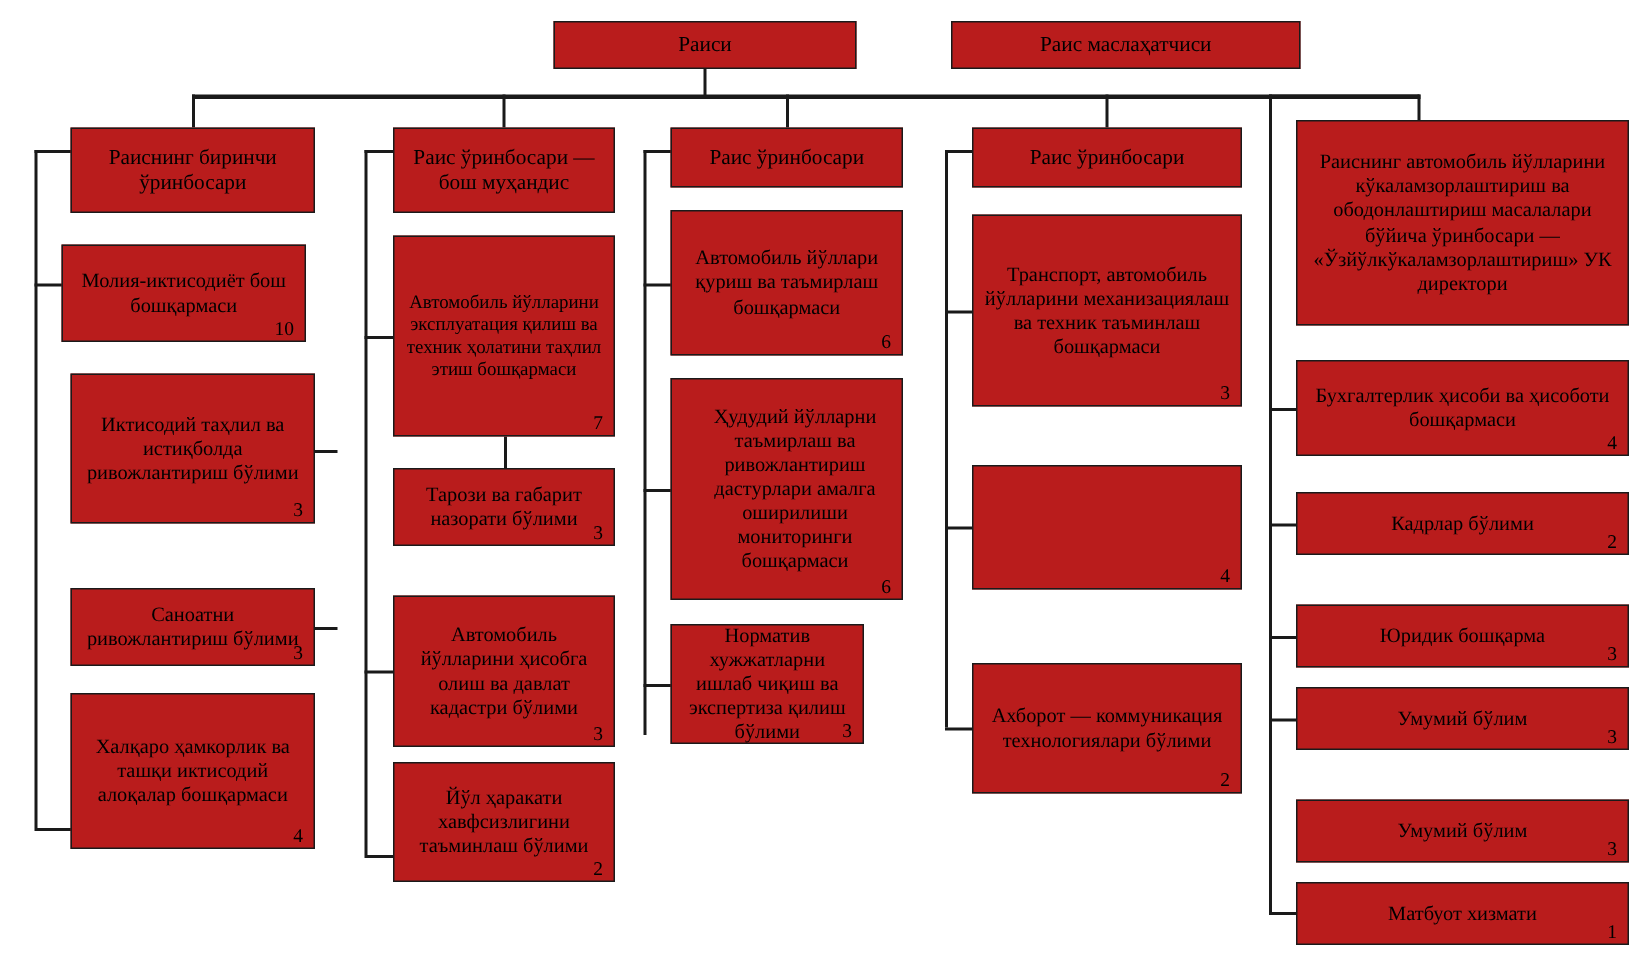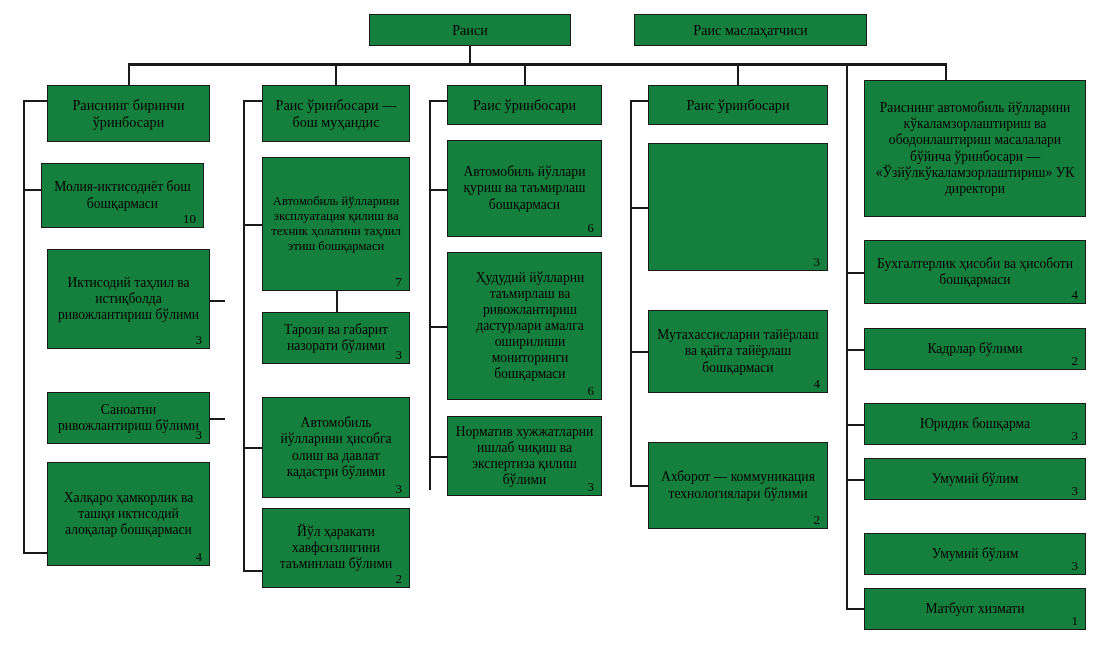--- a/index.html
+++ b/index.html
@@ -1,18 +1,18 @@
 <!DOCTYPE html>
 <html><head>
 <meta charset="utf-8">
 <style>
   html,body{margin:0;padding:0;background:#fff;}
   body{font-family:"Liberation Serif","DejaVu Serif",serif;color:#000;}
   #chart{position:relative;width:1093px;height:649px;overflow:hidden;background:#fff;}
-  .box{position:absolute;box-sizing:border-box;border:1.5px solid #1a1a1a;background:#15803d;
+  .box{position:absolute;box-sizing:border-box;border:1.5px solid #1a1a1a;background:#b91c1c;
        display:flex;flex-direction:column;justify-content:center;align-items:center;
        text-align:center;line-height:1.18;padding:3px 6px 3px 6px;z-index:3;}
   .box .txt{display:block;width:100%;}
   .box .cnt{position:absolute;right:7px;bottom:2px;font-size:13px;line-height:1;}
   .ln{position:absolute;background:#1a1a1a;z-index:1;}
   .ln.h{height:1.5px;}
   .ln.v{width:1.5px;}
   .ln.bus{height:2.5px;}
   .ln.spine{width:2px;}
   .t14{font-size:14.2px;}
@@ -112,39 +112,39 @@
     <span class="cnt">6</span>
   </div>
   <div class="ln h" style="left:429px;top:189px;width:20px;"></div>
 
   <div class="box t135" style="left:447px;top:252px;width:155px;height:148px;padding-left:17px;">
     <span class="txt">Ҳудудий йўлларни таъмирлаш ва ривожлантириш дастурлари амалга оширилиши мониторинги бошқармаси</span>
     <span class="cnt">6</span>
   </div>
   <div class="ln h" style="left:429px;top:326px;width:20px;"></div>
 
-  <div class="box t135" style="left:447px;top:416px;width:155px;height:80px;">
+  <div class="box t135" style="left:447px;top:416px;width:129px;height:80px;">
     <span class="txt">Норматив хужжатларни ишлаб чиқиш ва экспертиза қилиш бўлими</span>
     <span class="cnt">3</span>
   </div>
   <div class="ln h" style="left:429px;top:456px;width:20px;"></div>
 
   <div class="box t14" style="left:648px;top:85px;width:180px;height:40px;">
     <span class="txt">Раис ўринбосари</span>
   </div>
   <div class="ln spine" style="left:630px;top:100px;height:385px;"></div>
   <div class="ln h" style="left:630px;top:100px;width:20px;"></div>
 
   <div class="box t135" style="left:648px;top:143px;width:180px;height:128px;">
+    <span class="txt">Транспорт, автомобиль йўлларини механизациялаш ва техник таъминлаш бошқармаси</span>
     <span class="cnt">3</span>
   </div>
   <div class="ln h" style="left:630px;top:207px;width:20px;"></div>
 
   <div class="box t135" style="left:648px;top:310px;width:180px;height:83px;">
-    <span class="txt">Мутахассисларни тайёрлаш ва қайта тайёрлаш бошқармаси</span>
     <span class="cnt">4</span>
   </div>
   <div class="ln h" style="left:630px;top:351px;width:20px;"></div>
 
   <div class="box t135" style="left:648px;top:442px;width:180px;height:87px;">
     <span class="txt">Ахборот — коммуникация технологиялари бўлими</span>
     <span class="cnt">2</span>
   </div>
   <div class="ln h" style="left:630px;top:485px;width:20px;"></div>
 

